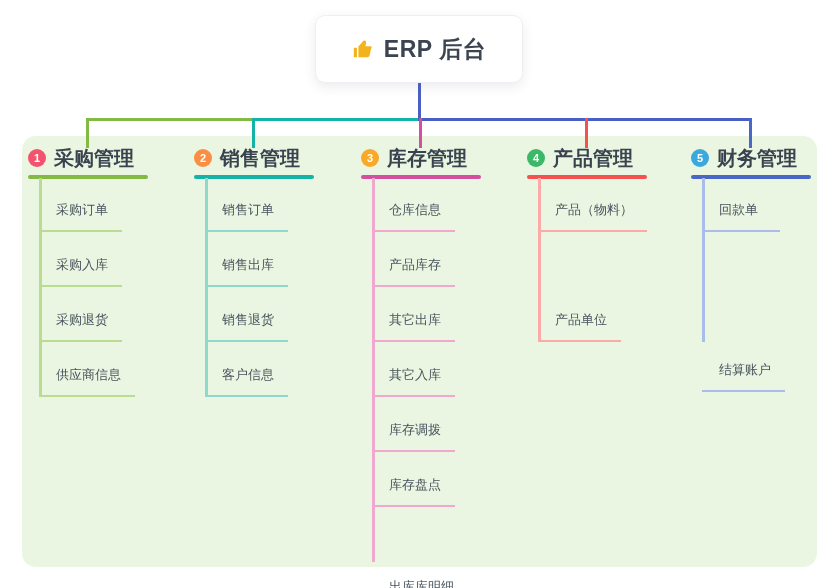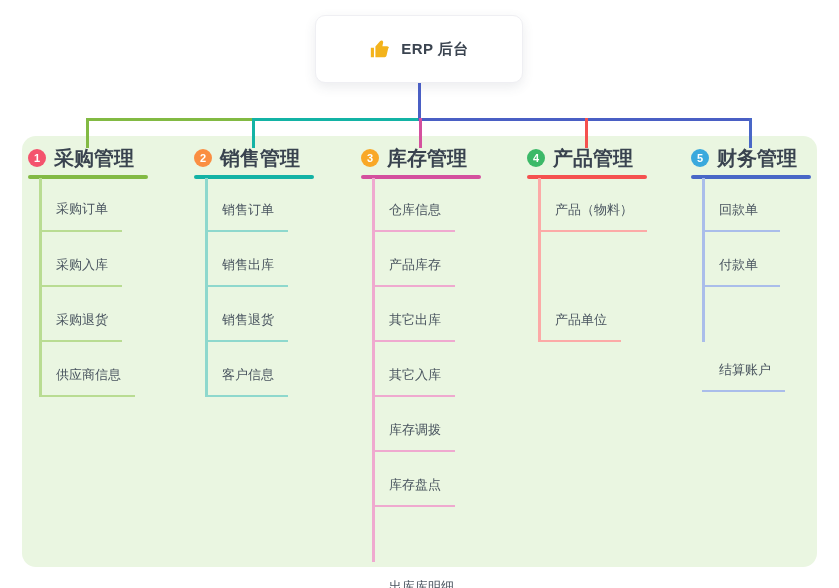--- a/index.html
+++ b/index.html
@@ -7,21 +7,21 @@
   body{font-family:"Liberation Sans","DejaVu Sans",sans-serif;}
   #stage{position:relative;width:839px;height:588px;background:#ffffff;overflow:hidden;}
 
   .panel{position:absolute;left:22px;top:136px;width:795px;height:431px;
          background:#eaf6e1;border-radius:14px;}
 
   .root-card{position:absolute;left:315px;top:15px;width:208px;height:68px;
              background:#ffffff;border:1px solid #efeff3;border-radius:10px;
              box-shadow:0 4px 12px rgba(60,70,90,.10);
              display:flex;align-items:center;justify-content:center;gap:10px;}
-  .root-card .root-title{font-size:15px;font-weight:600;color:#3b4450;letter-spacing:.5px;}
+  .root-card .root-title{font-size:23px;font-weight:600;color:#3b4450;letter-spacing:.5px;}
   .root-card svg{display:block;}
 
   .seg{position:absolute;}
 
   .branch-header{position:absolute;height:22px;display:flex;align-items:center;gap:8px;}
   .badge{width:18px;height:18px;border-radius:50%;color:#fff;font-size:11px;font-weight:700;
          display:flex;align-items:center;justify-content:center;flex:0 0 auto;}
   .branch-label{font-size:20px;font-weight:600;color:#39434f;white-space:nowrap;}
 
   .branch-underline{position:absolute;height:3.5px;border-radius:2px;}
@@ -55,21 +55,21 @@
     <div class="seg" style="left: 251.5px; top: 118px; width: 3px; height: 30px; background: rgb(19, 179, 165);"></div>
     <div class="seg" style="left: 418.5px; top: 118px; width: 3px; height: 30px; background: rgb(212, 80, 158);"></div>
     <div class="seg" style="left: 584.5px; top: 118px; width: 3px; height: 30px; background: rgb(245, 81, 79);"></div>
     <div class="seg" style="left: 748.5px; top: 118px; width: 3px; height: 30px; background: rgb(73, 103, 199);"></div>
     <div class="branch-header" style="left: 28px; top: 147px;">
       <span class="badge" style="background: rgb(244, 83, 109);">1</span>
       <span class="branch-label">采购管理</span>
     </div>
     <div class="branch-underline" style="left: 28px; top: 175px; width: 120px; background: rgb(130, 186, 67);"></div>
     <div class="branch-vline" style="left: 39px; top: 178px; height: 219px; background: rgb(185, 220, 146);"></div>
-    <div class="child-item" style="left: 39px; top: 200px; border-bottom-color: rgb(185, 220, 146); font-family: Liberation Mono, monospace;">采购订单</div>
+    <div class="child-item" style="left: 39px; top: 200px; border-bottom-color: rgb(185, 220, 146);">采购订单</div>
     <div class="child-item" style="left: 39px; top: 255px; border-bottom-color: rgb(185, 220, 146);">采购入库</div>
     <div class="child-item" style="left: 39px; top: 310px; border-bottom-color: rgb(185, 220, 146);">采购退货</div>
     <div class="child-item" style="left: 39px; top: 365px; border-bottom-color: rgb(185, 220, 146);">供应商信息</div>
     <div class="branch-header" style="left: 194px; top: 147px;">
       <span class="badge" style="background: rgb(250, 142, 66);">2</span>
       <span class="branch-label">销售管理</span>
     </div>
     <div class="branch-underline" style="left: 194px; top: 175px; width: 120px; background: rgb(19, 179, 165);"></div>
     <div class="branch-vline" style="left: 205px; top: 178px; height: 219px; background: rgb(142, 216, 205);"></div>
     <div class="child-item" style="left: 205px; top: 200px; border-bottom-color: rgb(142, 216, 205);">销售订单</div>
@@ -97,15 +97,14 @@
     <div class="branch-vline" style="left: 538px; top: 178px; height: 164px; background: rgb(252, 170, 167);"></div>
     <div class="child-item" style="left: 538px; top: 200px; border-bottom-color: rgb(252, 170, 167);">产品（物料）</div>
     <div class="child-item" style="left: 538px; top: 310px; border-bottom-color: rgb(252, 170, 167);">产品单位</div>
     <div class="branch-header" style="left: 691px; top: 147px;">
       <span class="badge" style="background: rgb(58, 169, 221);">5</span>
       <span class="branch-label">财务管理</span>
     </div>
     <div class="branch-underline" style="left: 691px; top: 175px; width: 120px; background: rgb(73, 103, 199);"></div>
     <div class="branch-vline" style="left: 702px; top: 178px; height: 164px; background: rgb(170, 189, 234);"></div>
     <div class="child-item" style="left: 702px; top: 200px; border-bottom-color: rgb(170, 189, 234);">回款单</div>
-    <div class="child-item" style="left: 702px; top: 255px; border-bottom-color: rgb(170, 189, 234);">付款单</div>
     <div class="child-item" style="left: 702px; top: 322px; border-bottom-color: rgb(170, 189, 234); margin-top: 38px;">结算账户</div>
   </div>
 
 </body></html>

